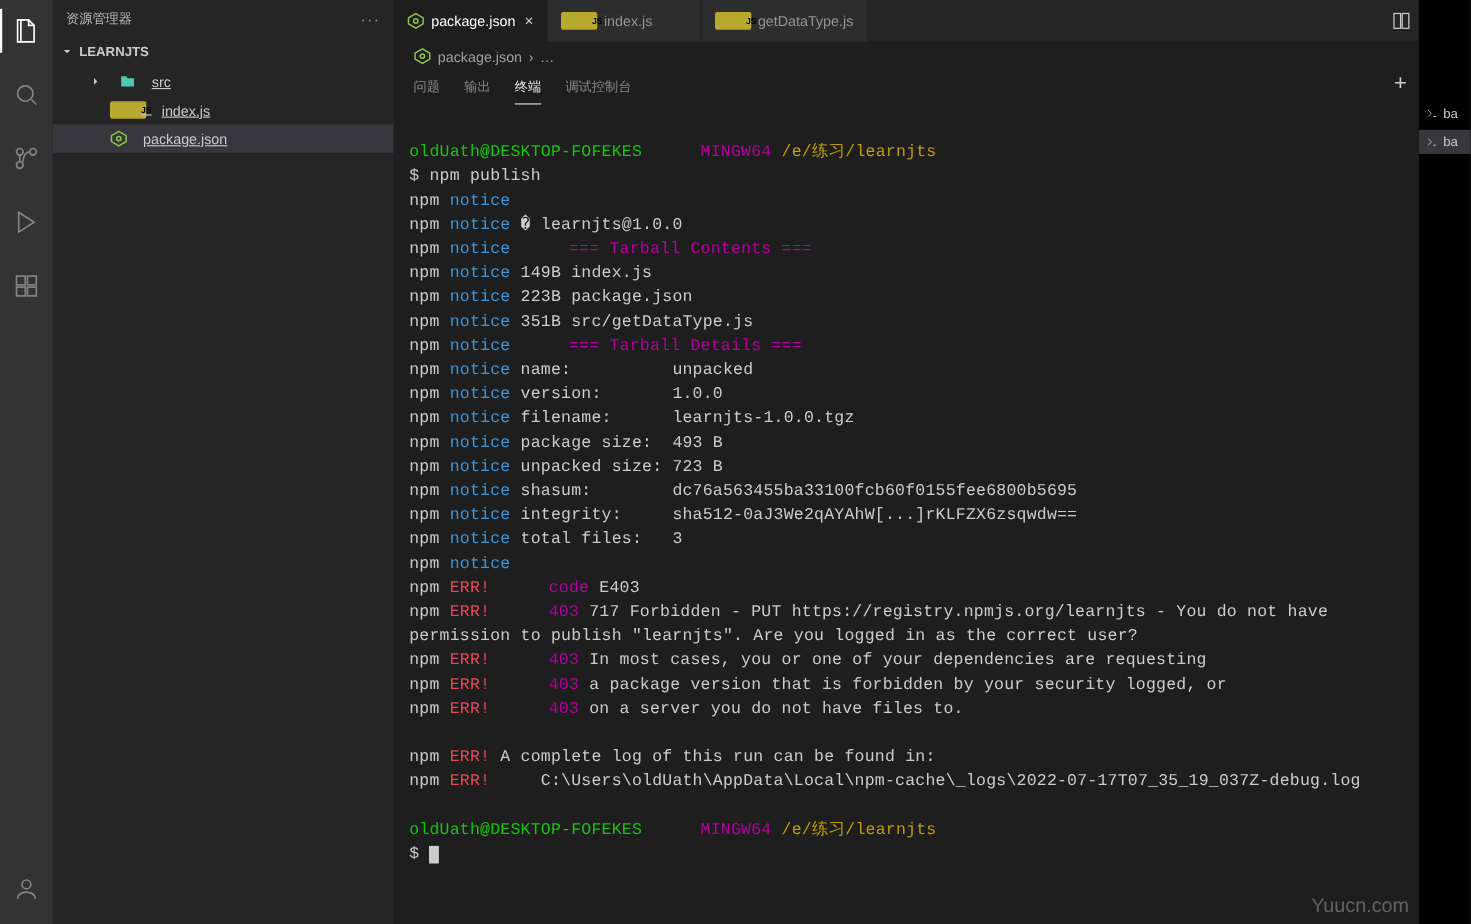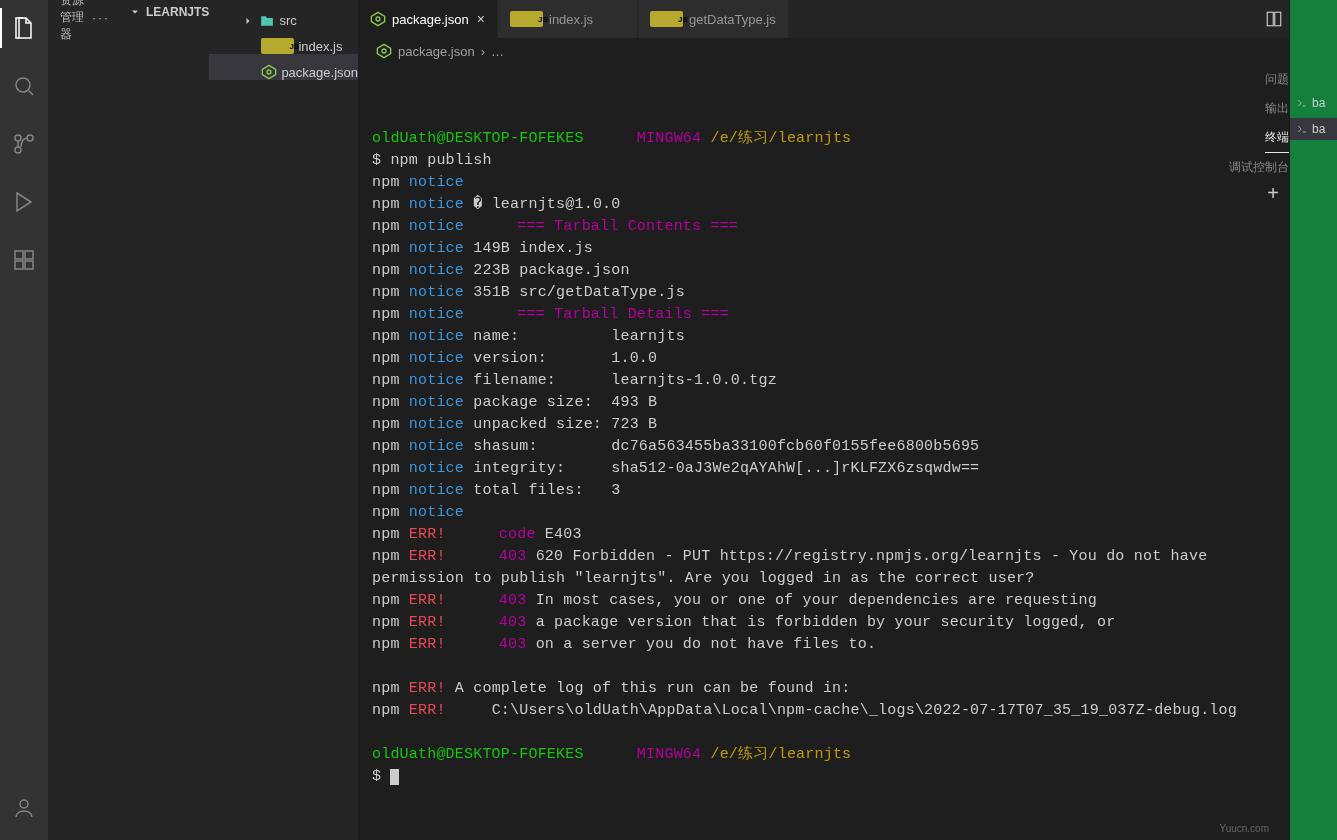--- a/index.html
+++ b/index.html
@@ -32,21 +32,21 @@
       color: #ffffff;
       border-left: 2px solid #fff;
     }
     .activity-bottom {
       margin-top: auto; margin-bottom: 12px;
       display: flex; flex-direction: column; gap: 18px; align-items: center;
     }
     .sidebar {
       width: 310px;
       background: #252526;
-      display: flex; flex-direction: row;
+      display: flex; flex-direction: column;
     }
     .sidebar-title {
       height: 35px;
       display: flex; align-items: center; justify-content: space-between;
       padding: 0 12px;
       color: #bbbbbb;
       font-size: 12px;
     }
     .sidebar-header {
       height: 24px;
@@ -55,25 +55,26 @@
       gap: 4px;
       font-weight: 600;
       font-size: 12px;
       color: #cccccc;
     }
     .tree {
       padding-top: 2px;
     }
     .tree-item {
       height: 26px;
-      display: flex; align-items: flex-end;
-      gap: 4px;
+      display: flex; align-items: center;
+      gap: 14px;
       padding-left: 32px;
       cursor: pointer;
       color: #cccccc;
+      text-decoration: underline;
     }
     .tree-item.indent1 { padding-left: 52px; }
     .tree-item.selected { background: #37373d; }
     .chevron {
       width: 14px; height: 14px;
       display: inline-flex; align-items: center; justify-content: center;
       color: #cccccc;
     }
     .icon-sq {
       width: 18px; height: 16px;
@@ -130,25 +131,25 @@
       height: 26px;
       display: flex; align-items: center;
       padding-left: 18px;
       gap: 6px;
       color: #a0a0a0;
       font-size: 13px;
       background: #1e1e1e;
     }
     .panel-tabs {
       height: 34px;
-      display: flex; align-items: flex-end;
+      display: flex; align-items: flex-start;
+      gap: 22px;
       padding-left: 18px;
       border-top: 1px solid #1e1e1e;
       font-size: 12px;
-      flex-direction: column;
     }
     .panel-tab {
       color: #888;
       cursor: pointer;
       padding: 6px 0;
     }
     .panel-tab.active {
       color: #e7e7e7;
       border-bottom: 1px solid #e7e7e7;
     }
@@ -172,31 +173,31 @@
     }
     .c-green{color:#16c60c;}
     .c-purple{color:#b4009e;margin-left:44px;}
     .c-yellow{color:#c19c00;}
     .c-cyan{color:#3a96dd;}
     .c-red{color:#e74856;}
     .c-white{color:#cccccc;}
     .cursor-block{display:inline-block;width:9px;height:16px;background:#cccccc;vertical-align:text-bottom;}
     .right-strip{
       width:48px;
-      background:#15803d;
+      background:#000000;
       border-left:1px solid #1b1b1b;
       display:flex;flex-direction:column;align-items:center;
       padding-top:92px;gap:4px;font-size:12px;color:#ccc;
     }
     .right-item{
       display:flex;align-items:center;gap:4px;padding:4px 6px;width:100%;
     }
     .right-item.selected{background:#37373d;}
     .watermark{
-      position:absolute;right:20px;bottom:6px;color:rgba(255,255,255,0.3);font-size:10px;font-family:sans-serif;
+      position:absolute;right:8px;bottom:6px;color:rgba(255,255,255,0.3);font-size:18px;font-family:sans-serif;
     }
     svg{display:block;}
   </style>
 </head>
 <body>
 
 <div class="activity-bar">
   <div class="activity-item active">
     <svg width="24" height="24" viewBox="0 0 24 24" fill="none" stroke="currentColor" stroke-width="1.5">
         <path d="M13 2H6v20h12V7l-5-5z"></path>
@@ -338,31 +339,31 @@
 
   <div class="terminal" id="term"><span class="c-green">oldUath@DESKTOP-FOFEKES</span> <span class="c-purple">MINGW64</span> <span class="c-yellow">/e/</span><span class="c-yellow">练习</span><span class="c-yellow">/learnjts</span>
 <span class="c-white">$ npm publish</span>
 <span class="c-white">npm </span><span class="c-cyan">notice</span><span class="c-white"></span>
 <span class="c-white">npm </span><span class="c-cyan">notice</span><span class="c-white"> � learnjts@1.0.0</span>
 <span class="c-white">npm </span><span class="c-cyan">notice</span> <span class="c-purple">=== Tarball Contents ===</span>
 <span class="c-white">npm </span><span class="c-cyan">notice</span><span class="c-white"> 149B index.js</span>
 <span class="c-white">npm </span><span class="c-cyan">notice</span><span class="c-white"> 223B package.json</span>
 <span class="c-white">npm </span><span class="c-cyan">notice</span><span class="c-white"> 351B src/getDataType.js</span>
 <span class="c-white">npm </span><span class="c-cyan">notice</span> <span class="c-purple">=== Tarball Details ===</span>
-<span class="c-white">npm </span><span class="c-cyan">notice</span><span class="c-white"> name:          learnjts</span>
+<span class="c-white">npm </span><span class="c-cyan">notice</span><span class="c-white"> name:          unpacked</span>
 <span class="c-white">npm </span><span class="c-cyan">notice</span><span class="c-white"> version:       1.0.0</span>
 <span class="c-white">npm </span><span class="c-cyan">notice</span><span class="c-white"> filename:      learnjts-1.0.0.tgz</span>
 <span class="c-white">npm </span><span class="c-cyan">notice</span><span class="c-white"> package size:  493 B</span>
 <span class="c-white">npm </span><span class="c-cyan">notice</span><span class="c-white"> unpacked size: 723 B</span>
 <span class="c-white">npm </span><span class="c-cyan">notice</span><span class="c-white"> shasum:        dc76a563455ba33100fcb60f0155fee6800b5695</span>
 <span class="c-white">npm </span><span class="c-cyan">notice</span><span class="c-white"> integrity:     sha512-0aJ3We2qAYAhW[...]rKLFZX6zsqwdw==</span>
 <span class="c-white">npm </span><span class="c-cyan">notice</span><span class="c-white"> total files:   3</span>
 <span class="c-white">npm </span><span class="c-cyan">notice</span><span class="c-white"></span>
 <span class="c-white">npm </span><span class="c-red">ERR!</span> <span class="c-purple">code</span> <span class="c-white">E403</span>
-<span class="c-white">npm </span><span class="c-red">ERR!</span> <span class="c-purple">403</span> <span class="c-white">620 Forbidden - PUT https://registry.npmjs.org/learnjts - You do not have permission to publish "learnjts". Are you logged in as the correct user?</span>
+<span class="c-white">npm </span><span class="c-red">ERR!</span> <span class="c-purple">403</span> <span class="c-white">717 Forbidden - PUT https://registry.npmjs.org/learnjts - You do not have permission to publish "learnjts". Are you logged in as the correct user?</span>
 <span class="c-white">npm </span><span class="c-red">ERR!</span> <span class="c-purple">403</span> <span class="c-white">In most cases, you or one of your dependencies are requesting</span>
 <span class="c-white">npm </span><span class="c-red">ERR!</span> <span class="c-purple">403</span> <span class="c-white">a package version that is forbidden by your security logged, or</span>
 <span class="c-white">npm </span><span class="c-red">ERR!</span> <span class="c-purple">403</span> <span class="c-white">on a server you do not have files to.</span>
 
 <span class="c-white">npm </span><span class="c-red">ERR!</span><span class="c-white"> A complete log of this run can be found in:</span>
 <span class="c-white">npm </span><span class="c-red">ERR!</span><span class="c-white">     C:\Users\oldUath\AppData\Local\npm-cache\_logs\2022-07-17T07_35_19_037Z-debug.log</span>
 
 <span class="c-green">oldUath@DESKTOP-FOFEKES</span> <span class="c-purple">MINGW64</span> <span class="c-yellow">/e/</span><span class="c-yellow">练习</span><span class="c-yellow">/learnjts</span>
 <span class="c-white">$ </span><span class="cursor-block"></span></div>
 

